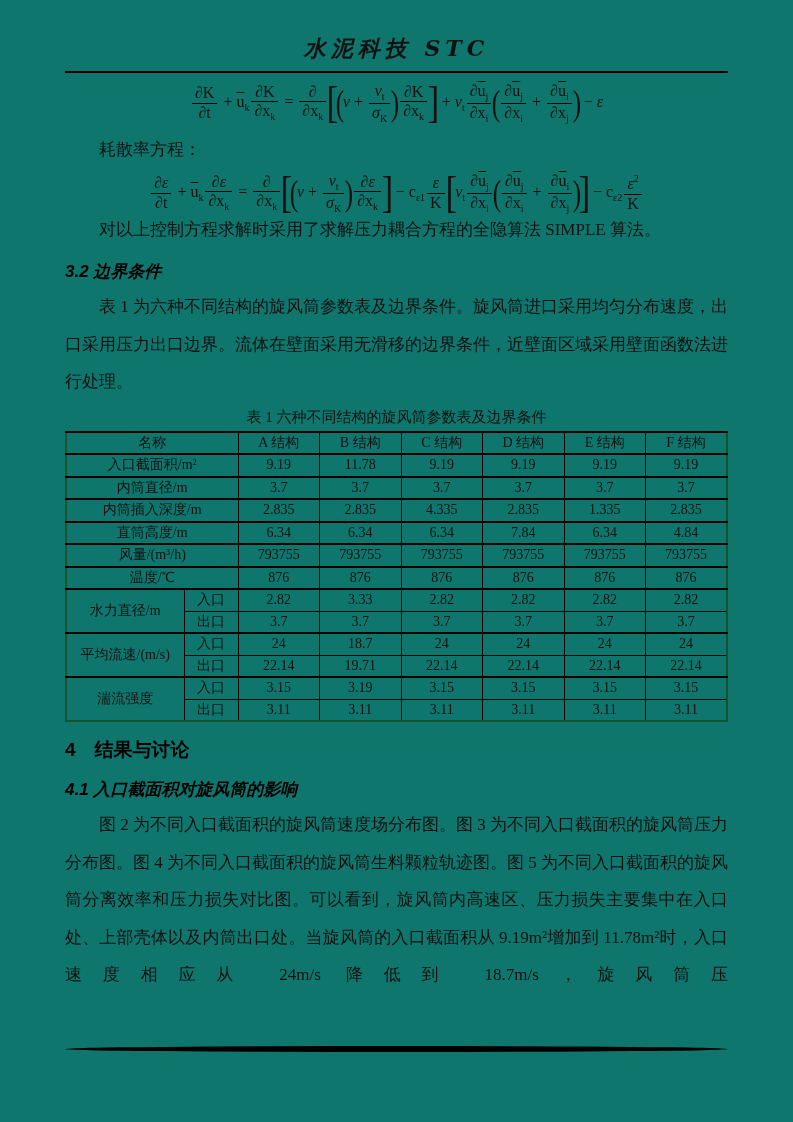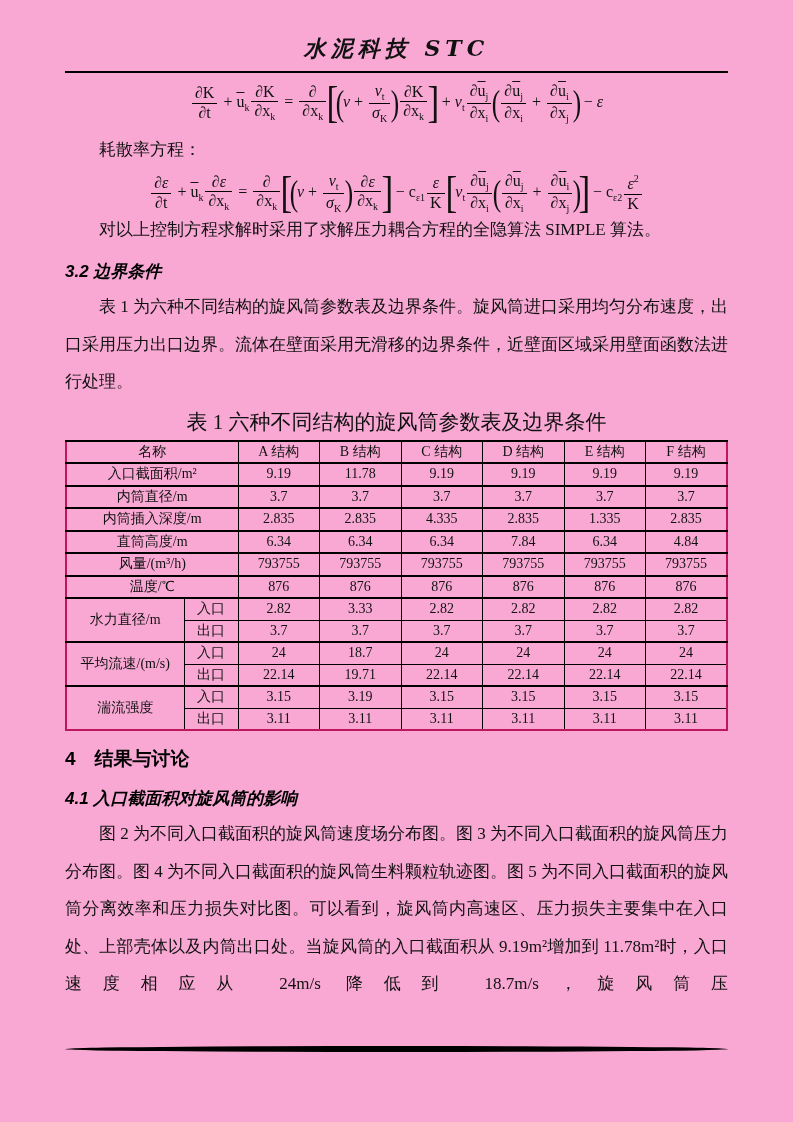--- a/index.html
+++ b/index.html
@@ -1,21 +1,21 @@
 <!DOCTYPE html>
 <html><head>
 <meta charset="utf-8">
 <title>水泥科技 STC</title>
 <style>
   html,body{margin:0;padding:0;background:#e8e8e8;}
   .page{
     position:relative;
     width:793px;height:1122px;
     margin:0 auto;
-    background:#f9a8d4;
+    background:#0f766e;
     box-sizing:border-box;
     padding:34px 65px 0 65px;
     font-family:"Liberation Serif",serif;
     color:#111;
     overflow:hidden;
   }
   
   .journal-title{
     text-align:center;
     font-size:22px;
@@ -50,25 +50,25 @@
   .indent{text-indent:2em;}
   .justify{text-align:justify;}
   .justify-last{text-align-last:justify;}
   .label-line{margin-top:10px;}
   .simple-para{}
   h2,h3{font-family:"Liberation Sans",sans-serif;color:#000;}
   h3{font-size:17px;margin:15px 0 0 0;font-style:italic;}
   h2{font-size:19px;margin:15px 0 0 0;}
   .boundary-para{margin-top:5px;}
   
-  .table-caption{text-align:center;font-size:21px;margin-top:7px;}
+  .table-caption{text-align:center;font-size:15px;margin-top:7px;}
   table{
     width:100%;
     border-collapse:collapse;
-    border:2px solid #be185d;
+    border:2px solid #14532d;
     table-layout:fixed;
     font-size:14px;
     margin-top:4px;
   }
   td{
     border:1px solid #000;
     text-align:center;
     padding:0 2px;
     height:20.5px;
     overflow:hidden;

